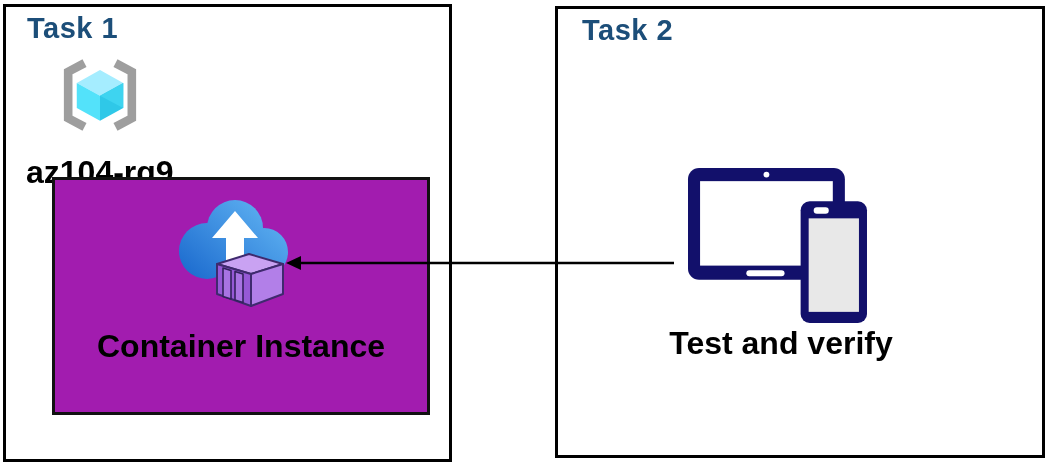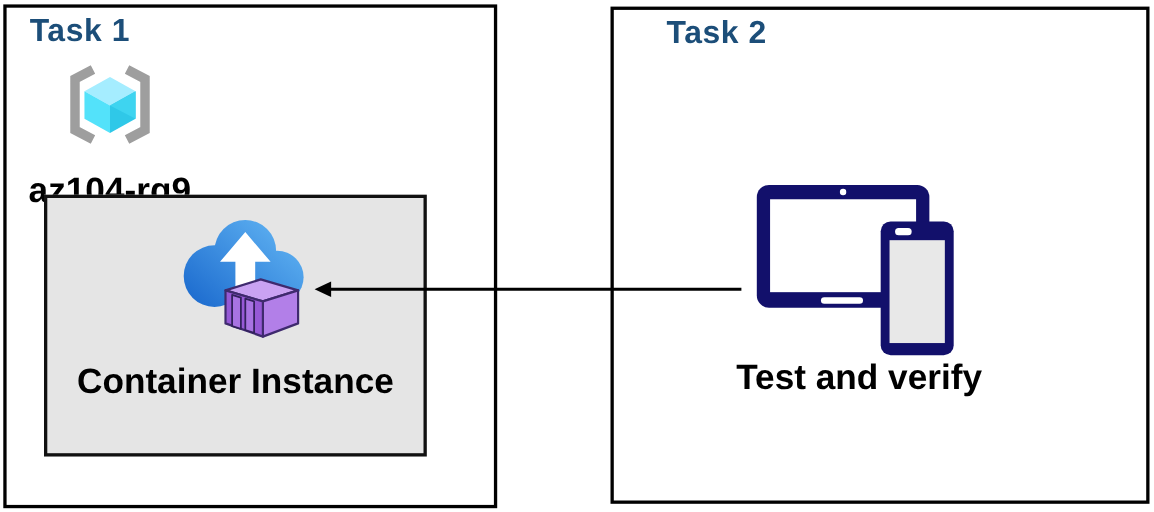--- a/index.html
+++ b/index.html
@@ -24,41 +24,41 @@
   .task1-box { left: 3px;   top: 4px; width: 449px; height: 458px; }
   .task2-box { left: 555px; top: 6px; width: 490px; height: 452px; }
   .task-title {
     position: absolute;
     font-size: 29px;
     font-weight: bold;
     color: #1C4E79;
     letter-spacing: 0.5px;
   }
   .task1-title { left: 27px;  top: 12px; }
-  .task2-title { left: 582px; top: 14px; margin-left: 24px; }
+  .task2-title { left: 582px; top: 14px; }
 
   .rg-row {
     position: absolute;
     left: 26px; top: 58px;
     display: flex;
     align-items: center;
     gap: 18px;
     flex-direction: column;
   }
   .rg-name {
     font-size: 32px;
     font-weight: bold;
     color: #000000;
   }
 
   .ci-box {
     position: absolute;
-    left: 40px; top: 177px;
-    width: 348px; height: 238px;
-    background: #e5e5e5;
+    left: 52px; top: 177px;
+    width: 378px; height: 238px;
+    background: #a21caf;
     border: 3px solid #111111;
     box-sizing: border-box;
   }
   .ci-icon-wrap {
     position: absolute;
     left: 118px; top: 10px;
     width: 120px; height: 132px;
   }
   .ci-label {
     position: absolute;

